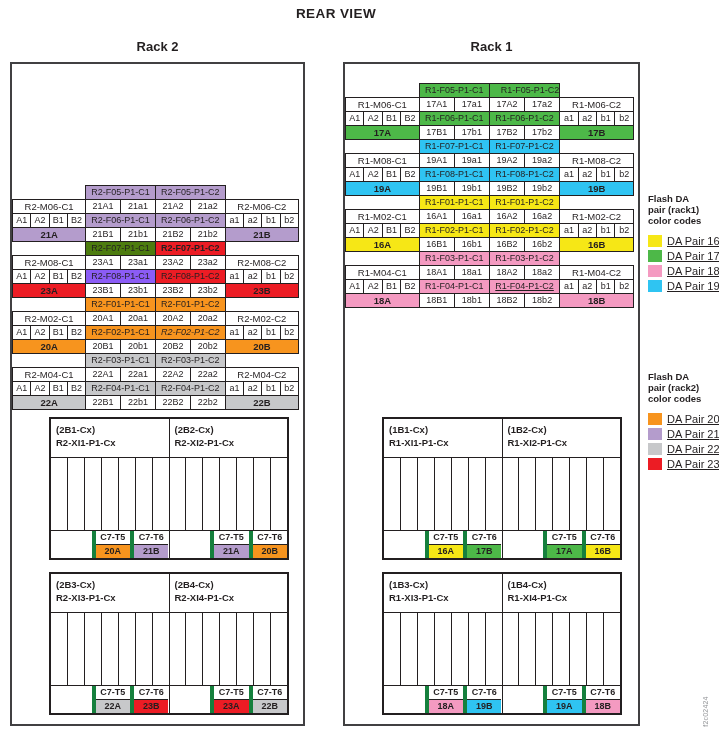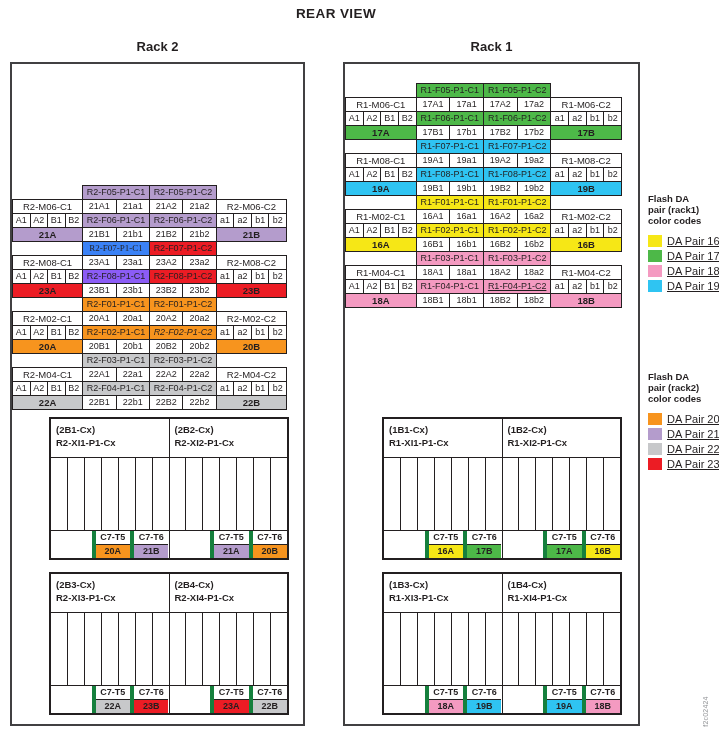--- a/index.html
+++ b/index.html
@@ -10,21 +10,21 @@
                 font-weight:bold; font-size:13.5px; letter-spacing:.4px; }
 
   .rack-label { position:absolute; top:39px; font-weight:bold; font-size:13px; text-align:center; }
   .rack-label-0 { left:10px;  width:295px; }
   .rack-label-1 { left:343px; width:297px; }
 
   .rack-box { position:absolute; top:62px; height:660px; border:2px solid #414042; background:#fff; }
   .rack-0 { left:10px;  width:291px; }
   .rack-1 { left:343px; width:293px; }
 
-  .conn-wrap { position:absolute; left:0; right:16px; }
+  .conn-wrap { position:absolute; left:0; right:4px; }
   .rack-0 .conn-wrap { top:121px; }
   .rack-1 .conn-wrap { top:19px; }
 
   table.conn { width:100%; border-collapse:collapse; table-layout:fixed; }
   table.conn col.c-n { width:6.4%; }
   table.conn col.c-w { width:12.2%; }
   table.conn td { height:13px; padding:0; text-align:center; font-size:9px; line-height:13px;
                   border:1px solid #231f20; overflow:hidden; white-space:nowrap; background:#fff; }
   table.conn td.sp   { border:none; background:transparent; }
   table.conn td.lbl  { font-size:9.5px; }
@@ -116,22 +116,22 @@
             <tr>
               <td class="code" colspan="4" style="background: rgb(180, 156, 204);">21A</td>
               <td class="port" colspan="1">21B1</td>
               <td class="port" colspan="1">21b1</td>
               <td class="port" colspan="1">21B2</td>
               <td class="port" colspan="1">21b2</td>
               <td class="code" colspan="4" style="background: rgb(180, 156, 204);">21B</td>
             </tr>
             <tr>
               <td class="sp" colspan="4"></td>
-              <td class="f" colspan="2" style="background: #3b82f6; font-family: Liberation Serif, serif;">R2-F07-P1-C1</td>
-              <td class="f" colspan="2" style="background: rgb(236, 28, 36);">R2-F07-P1-C2</td>
+              <td class="f" colspan="2" style="background: #4d7c0f;">R2-F07-P1-C1</td>
+              <td class="f" colspan="2" style="background: rgb(236, 28, 36); font-weight: bold;">R2-F07-P1-C2</td>
               <td class="sp" colspan="4"></td>
             </tr>
             <tr>
               <td class="lbl" colspan="4">R2-M08-C1</td>
               <td class="port" colspan="1">23A1</td>
               <td class="port" colspan="1">23a1</td>
               <td class="port" colspan="1">23A2</td>
               <td class="port" colspan="1">23a2</td>
               <td class="lbl" colspan="4">R2-M08-C2</td>
             </tr>
@@ -350,21 +350,21 @@
             <col class="c-w">
             <col class="c-n">
             <col class="c-n">
             <col class="c-n">
             <col class="c-n">
           </colgroup>
           <tbody>
             <tr>
               <td class="sp" colspan="4"></td>
               <td class="f" colspan="2" style="background: rgb(77, 184, 72);">R1-F05-P1-C1</td>
-              <td class="f" colspan="2" style="background: rgb(77, 184, 72);">R1-F05-P1-C2</td>
+              <td class="f" colspan="2" style="background: rgb(77, 184, 72); text-align: right;">R1-F05-P1-C2</td>
               <td class="sp" colspan="4"></td>
             </tr>
             <tr>
               <td class="lbl" colspan="4">R1-M06-C1</td>
               <td class="port" colspan="1">17A1</td>
               <td class="port" colspan="1">17a1</td>
               <td class="port" colspan="1">17A2</td>
               <td class="port" colspan="1">17a2</td>
               <td class="lbl" colspan="4">R1-M06-C2</td>
             </tr>

